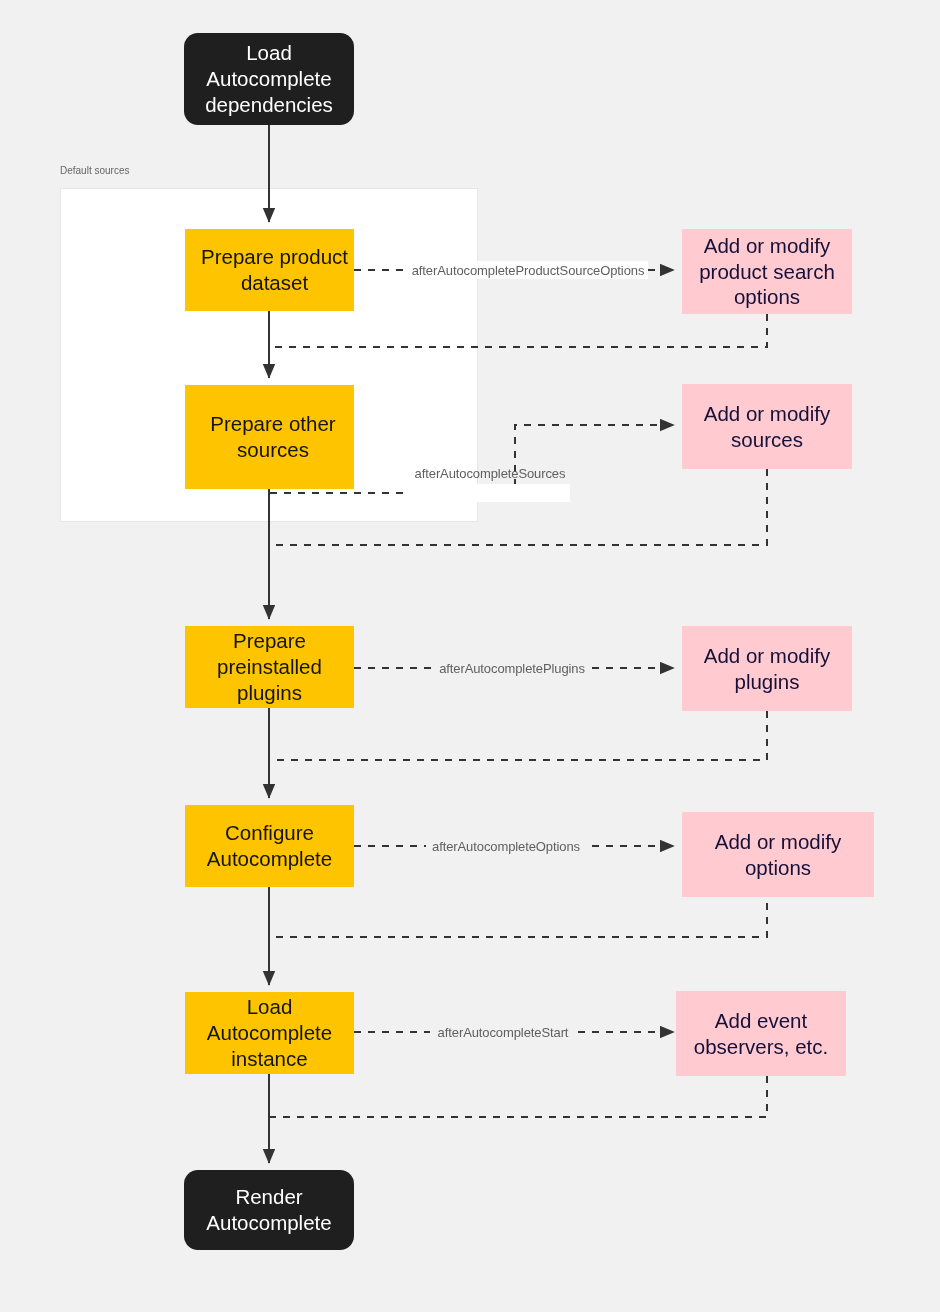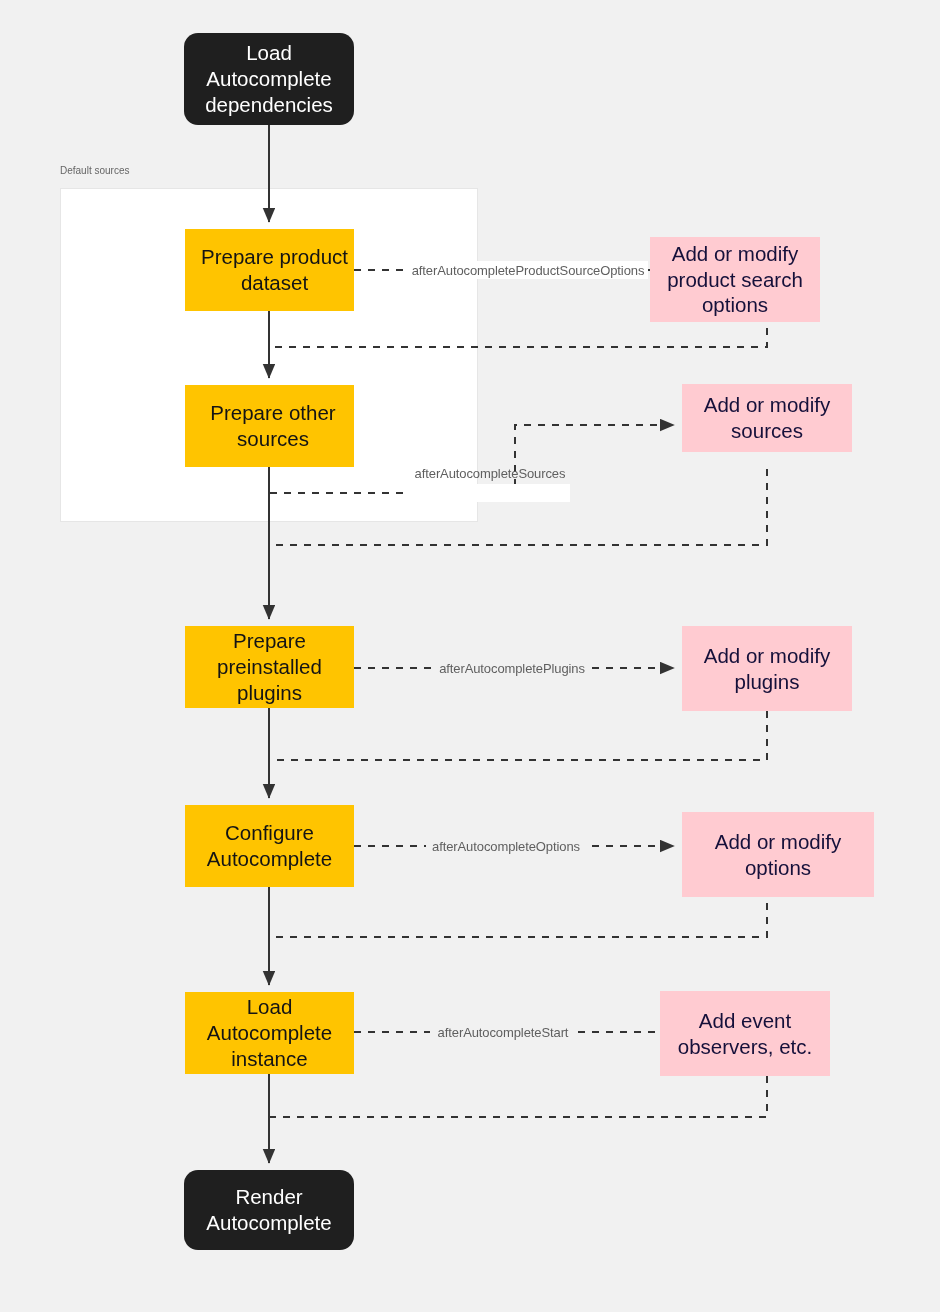--- a/index.html
+++ b/index.html
@@ -132,33 +132,33 @@
   <div class="edge-label-bg" style="left:506px; top:846px; width:160px; height:18px;"></div>
   <div class="edge-label" style="left:506px; top:846px;">afterAutocompleteOptions</div>
 
   <div class="edge-label-bg" style="left:503px; top:1032px; width:146px; height:18px;"></div>
   <div class="edge-label" style="left:503px; top:1032px;">afterAutocompleteStart</div>
 
   <div class="node node-terminal" style="left:184px; top:33px; width:170px; height:92px;">Load Autocomplete dependencies</div>
 
   <div class="node node-step" style="left:185px; top:229px; width:169px; height:82px;padding-left:10px;">Prepare product dataset</div>
 
-  <div class="node node-step" style="left:185px; top:385px; width:169px; height:82px;padding-left:7px;">Prepare other sources</div>
+  <div class="node node-step" style="left:185px; top:385px; width:169px; height:104px;padding-left:7px;">Prepare other sources</div>
 
   <div class="node node-step" style="left:185px; top:626px; width:169px; height:82px;">Prepare preinstalled plugins</div>
 
   <div class="node node-step" style="left:185px; top:805px; width:169px; height:82px;">Configure Autocomplete</div>
 
   <div class="node node-step" style="left:185px; top:992px; width:169px; height:82px;">Load Autocomplete instance</div>
 
   <div class="node node-terminal" style="left:184px; top:1170px; width:170px; height:80px;">Render Autocomplete</div>
 
-  <div class="node node-hook" style="left:650px; top:229px; width:170px; height:85px;margin-top:8px;">Add or modify product search options</div>
+  <div class="node node-hook" style="left:682px; top:229px; width:170px; height:85px;">Add or modify product search options</div>
 
-  <div class="node node-hook" style="left:682px; top:384px; width:170px; height:68px;">Add or modify sources</div>
+  <div class="node node-hook" style="left:682px; top:384px; width:170px; height:85px;">Add or modify sources</div>
 
   <div class="node node-hook" style="left:682px; top:626px; width:170px; height:85px;">Add or modify plugins</div>
 
   <div class="node node-hook" style="left:682px; top:812px; width:192px; height:85px;">Add or modify options</div>
 
-  <div class="node node-hook" style="left:660px; top:991px; width:170px; height:85px;">Add event observers, etc.</div>
+  <div class="node node-hook" style="left:676px; top:991px; width:170px; height:85px;">Add event observers, etc.</div>
 
 </div>
 
 </body></html>

